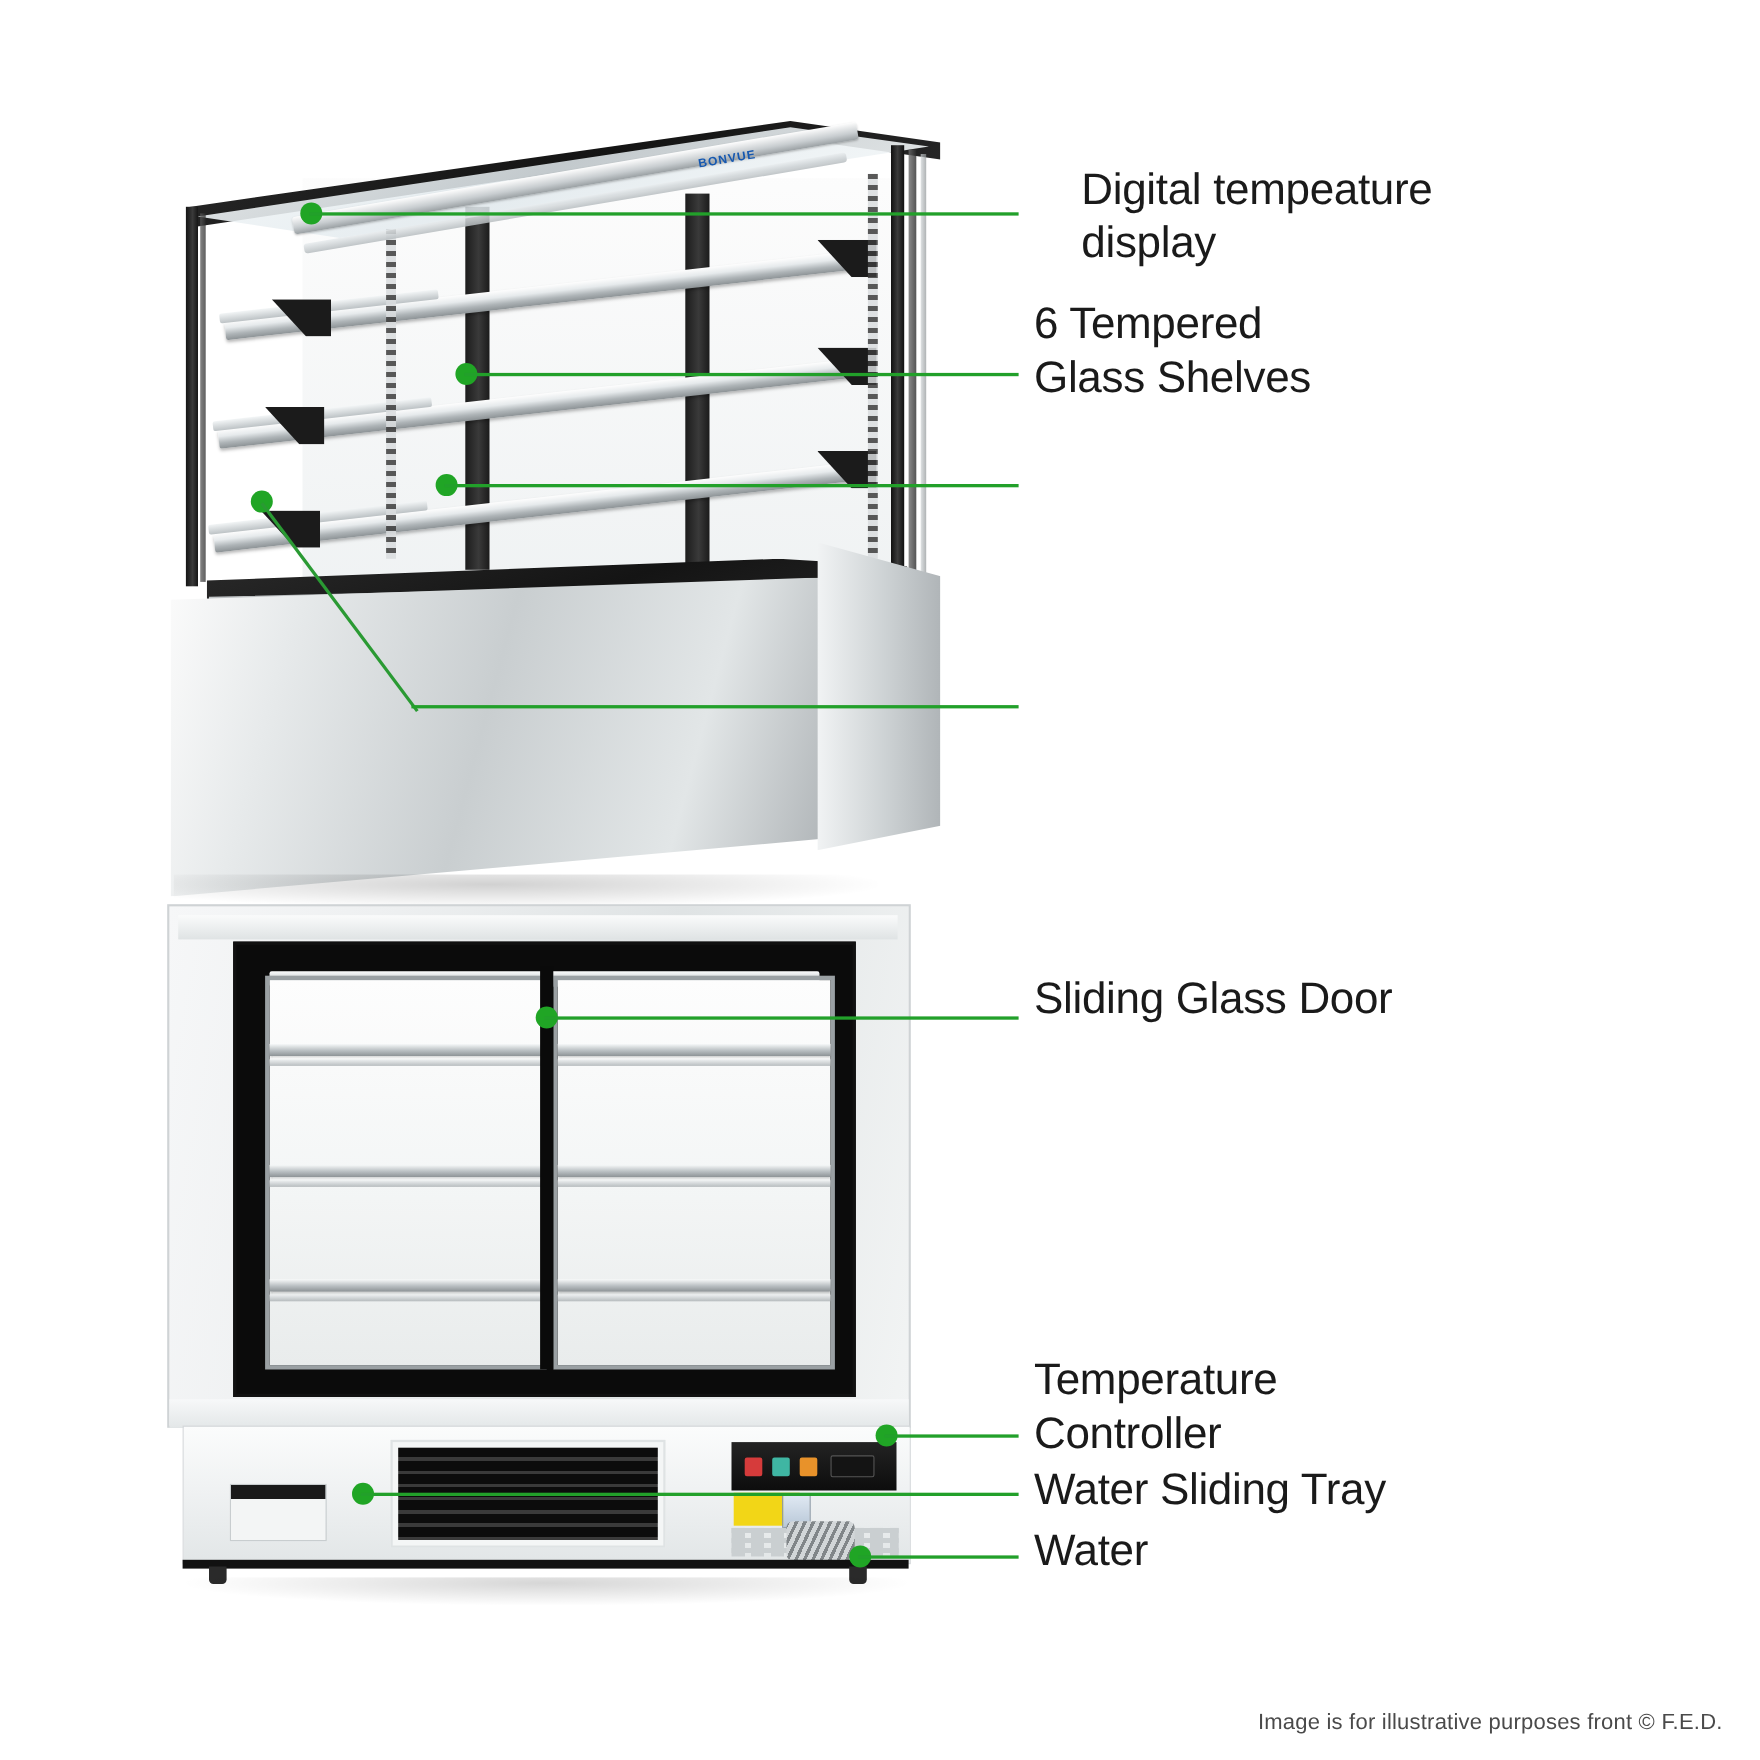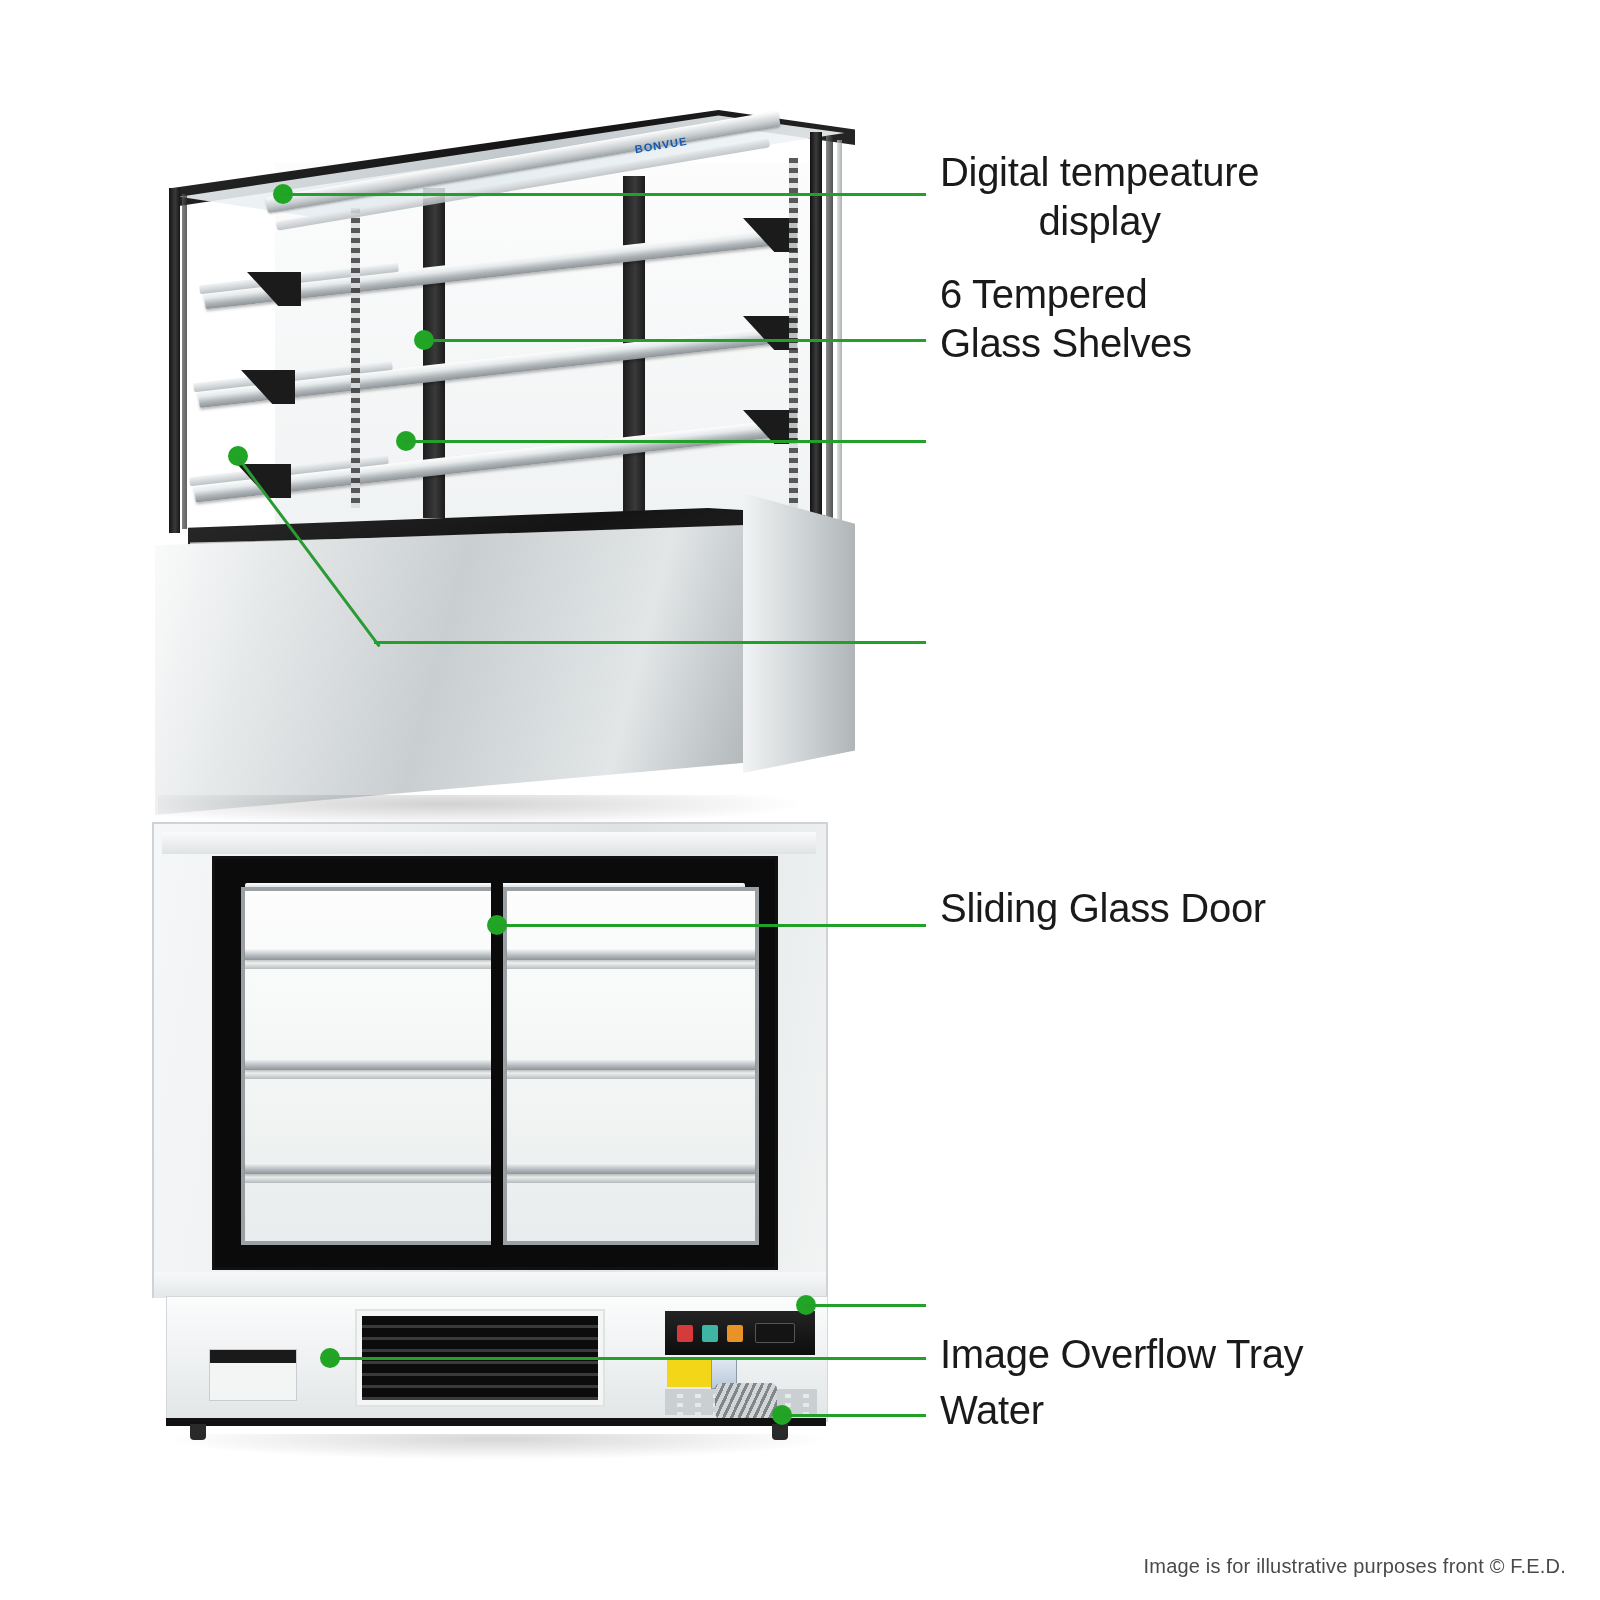--- a/index.html
+++ b/index.html
@@ -378,30 +378,32 @@
 
   <div class="lead-dot" style="left:796px;top:1295px;"></div>
   <div class="lead-line" style="left:804px;top:1304px;width:122px;"></div>
 
   <div class="lead-dot" style="left:320px;top:1348px;"></div>
   <div class="lead-line" style="left:328px;top:1357px;width:598px;"></div>
 
   <div class="lead-dot" style="left:772px;top:1405px;"></div>
   <div class="lead-line" style="left:780px;top:1414px;width:146px;"></div>
 
-  <div class="callout-text" style="left:940px;top:148px;text-align:center;">Digital tempeature
+  <div class="callout-text" style="left:983px;top:148px;">Digital tempeature
 display</div>
 
   <div class="callout-text" style="left:940px;top:270px;">6 Tempered
 Glass Shelves</div>
 
 
 
   <div class="callout-text" style="left:940px;top:884px;">Sliding Glass Door</div>
 
-
-  <div class="callout-text" style="left:940px;top:1330px;">Image Overflow Tray</div>
+  <div class="callout-text" style="left:940px;top:1230px;">Temperature
+Controller</div>
+
+  <div class="callout-text" style="left:940px;top:1330px;">Water Sliding Tray</div>
 
   <div class="callout-text" style="left:940px;top:1386px;">Water</div>
 
   <div class="footer-note">Image is for illustrative purposes front © F.E.D.</div>
 
 </div>
 
 </body></html>

